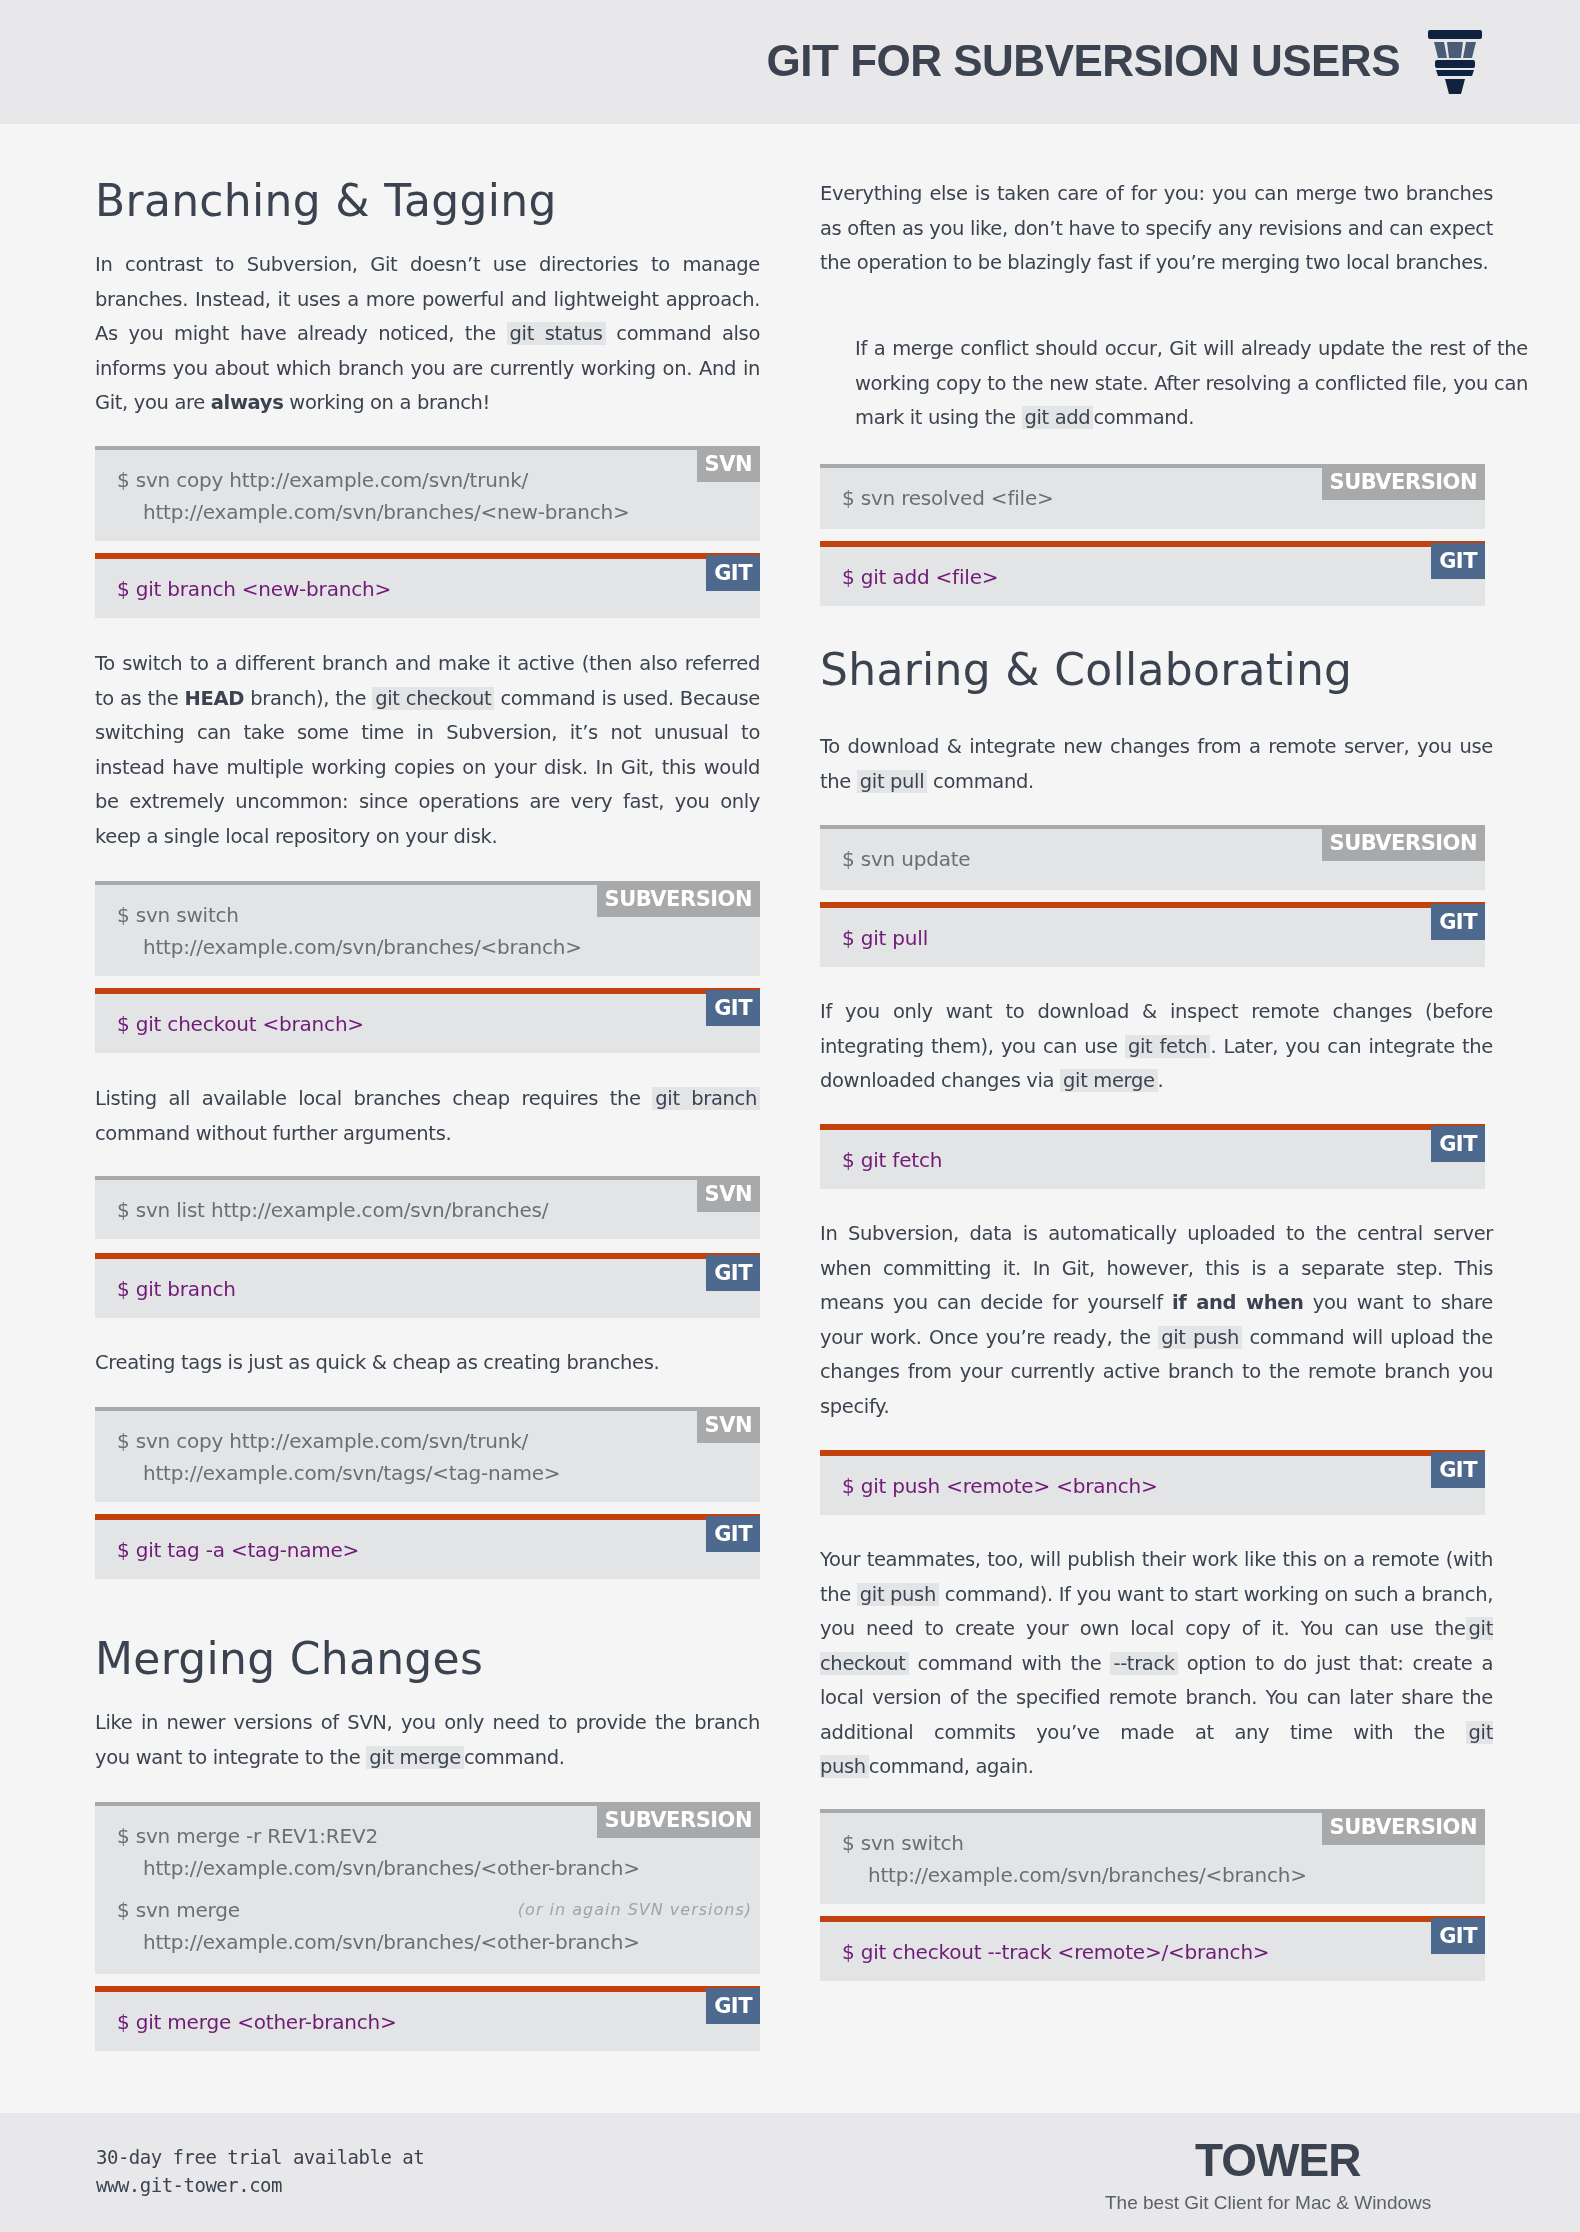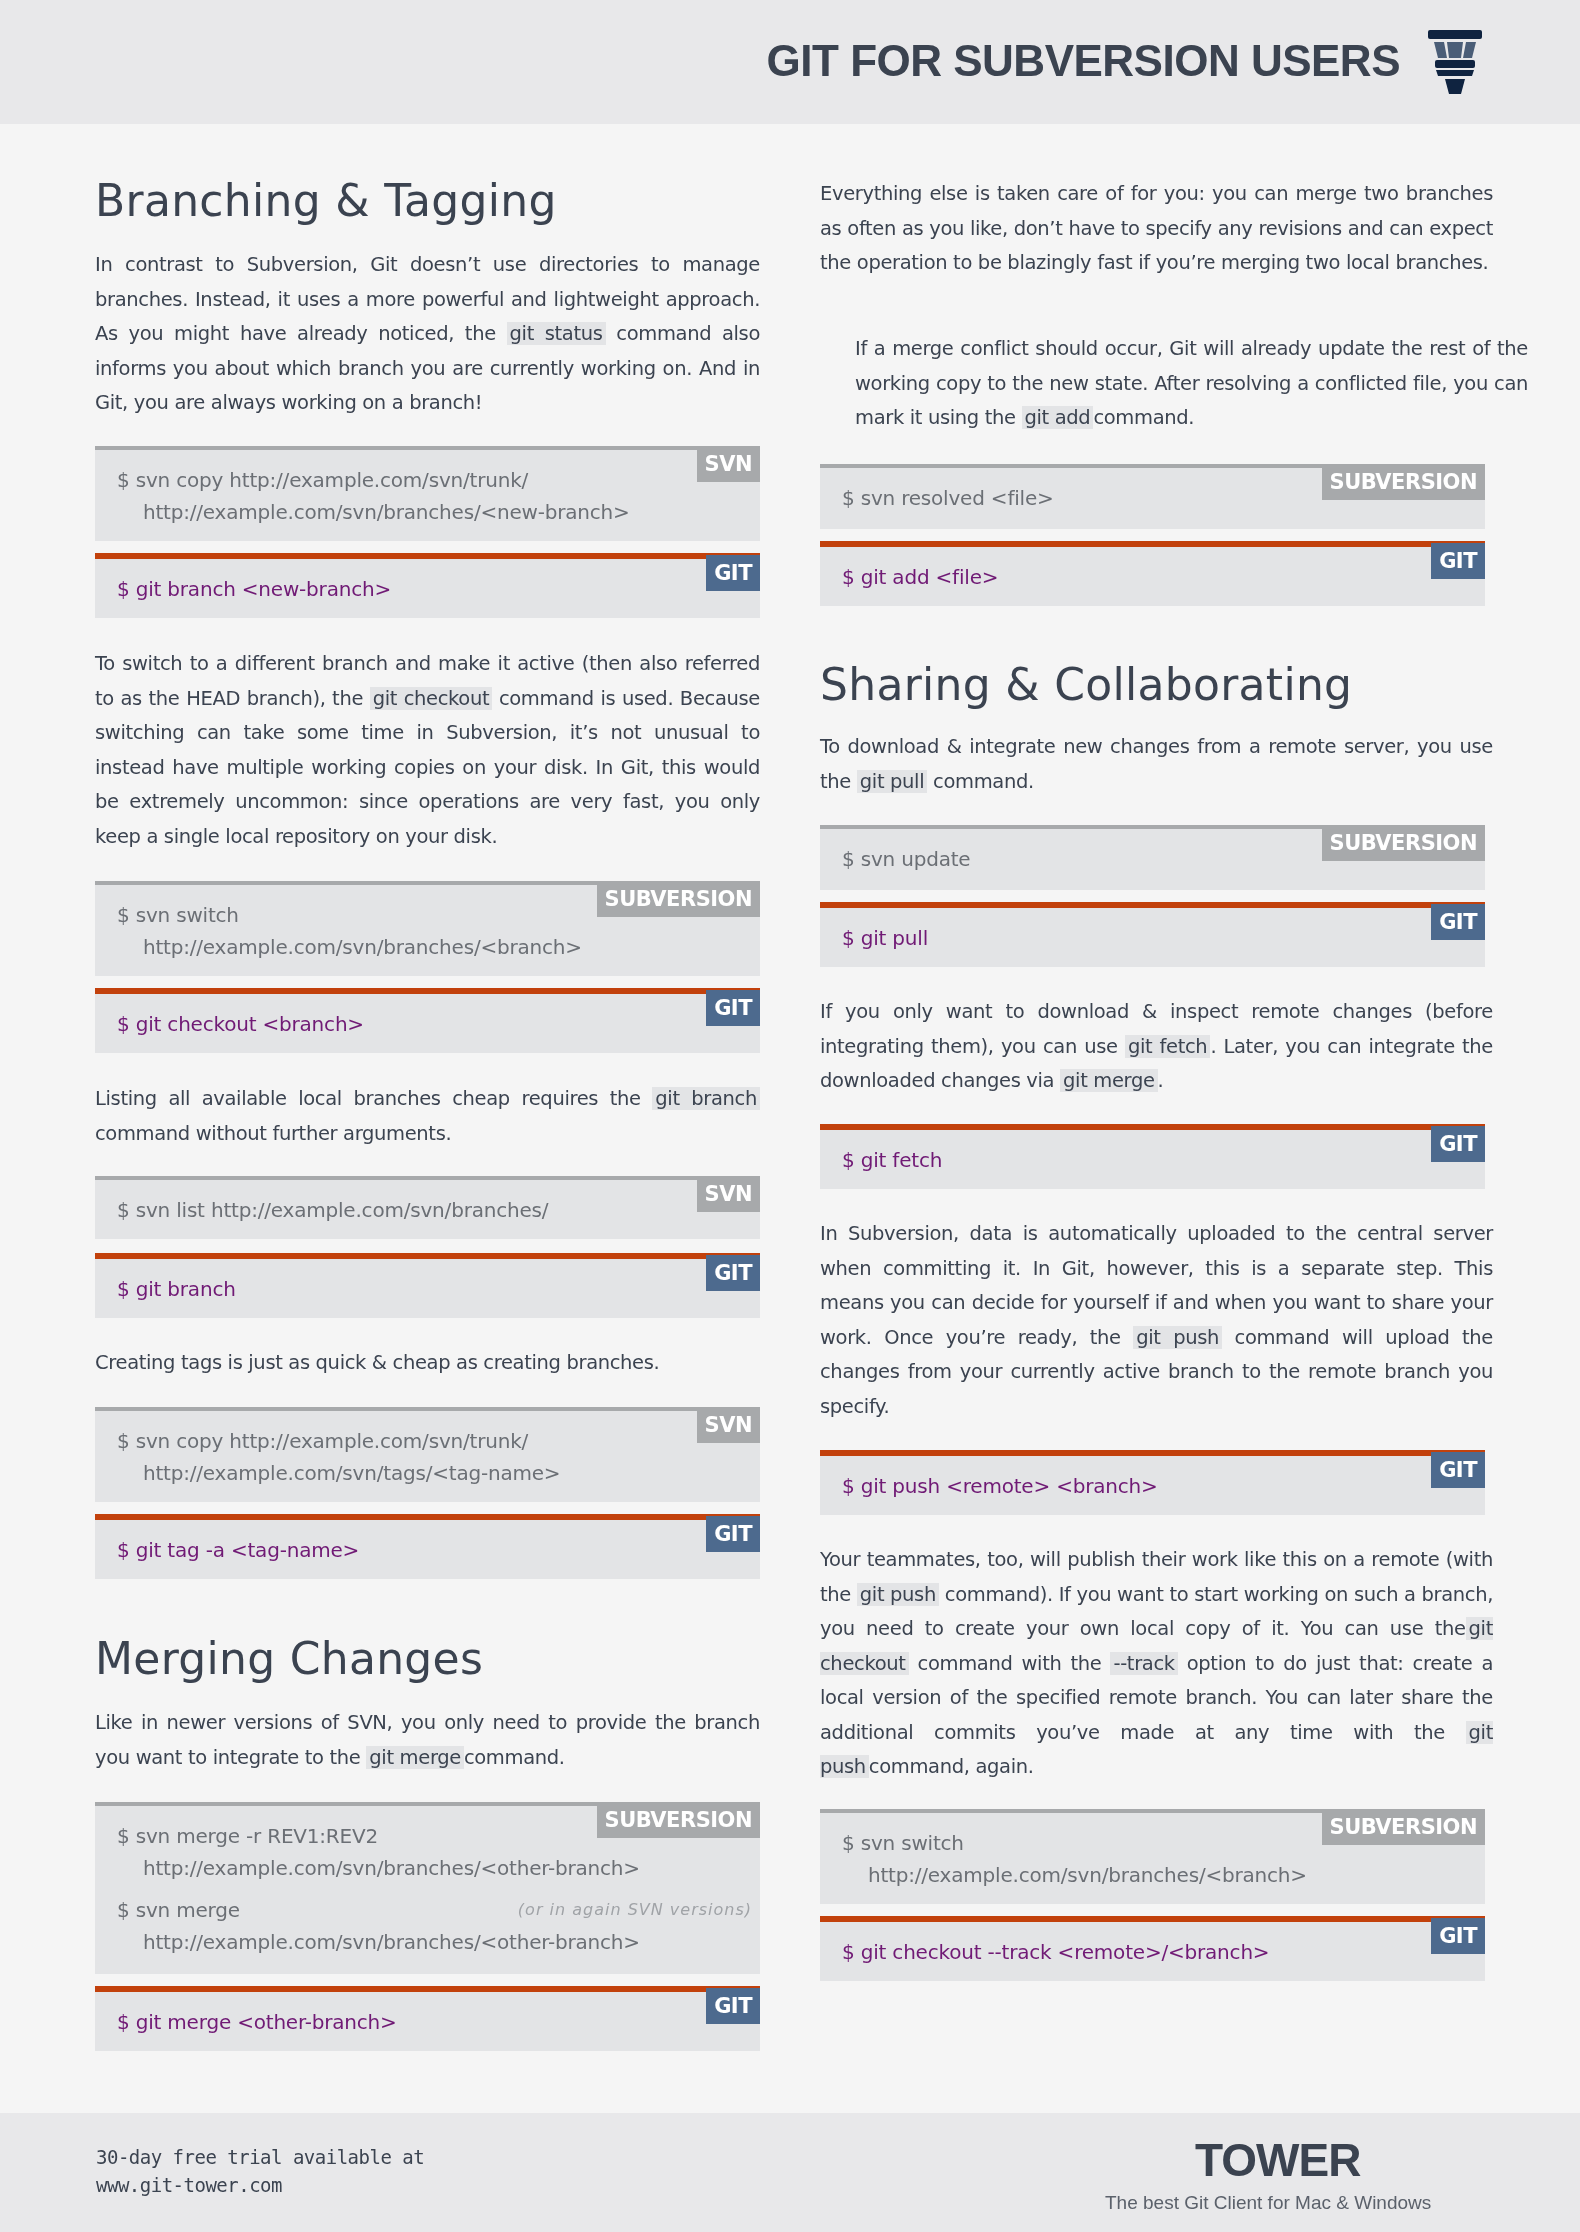--- a/index.html
+++ b/index.html
@@ -8,21 +8,21 @@
   .header { position:absolute; left:0; top:0; width:1580px; height:124px; background:#e8e8ea; }
   .header-title { position:absolute; right:180px; top:36px; font-family:"Liberation Sans", sans-serif; font-weight:bold; font-size:44px; color:#3b4350; letter-spacing:-0.5px; }
   .logo-icon { position:absolute; left:1426px; top:28px; width:58px; height:66px; }
   .footer { position:absolute; left:0; top:2113px; width:1580px; height:119px; background:#e8e8ea; }
   .footer-left { position:absolute; left:96px; top:30px; font-family:"DejaVu Sans Mono", monospace; font-size:19px; line-height:28px; color:#3b4350; letter-spacing:-0.5px; }
   .footer-brand { position:absolute; left:1195px; top:20px; font-family:"Liberation Sans", sans-serif; font-weight:bold; font-size:46px; color:#3b4350; letter-spacing:-1px; }
   .footer-tagline { position:absolute; left:1105px; top:79px; font-family:"Liberation Sans", sans-serif; font-size:19px; color:#5b616b; }
 
   .h1 { position:absolute; font-family:"DejaVu Sans", sans-serif; font-size:44px; color:#3b4350; font-weight:normal; letter-spacing:0.3px; }
   .p { position:absolute; font-family:"DejaVu Sans", sans-serif; font-size:19.5px; line-height:34.5px; color:#3b4350; text-align:justify; letter-spacing:-0.35px; }
-  .p b { font-weight:normal; }
+  .p b { font-weight:bold; }
   .code { background:#e3e4e6; padding:0 3px; }
 
   .block { position:absolute; background:#e3e4e6; }
   .block.svn { border-top:4px solid #a7a9ab; }
   .block.git { border-top:6px solid #c2410c; }
   .badge { position:absolute; right:0; top:-4px; height:36px; padding:0 8px; font-family:"DejaVu Sans", sans-serif; font-weight:bold; font-size:21px; line-height:36px; color:#fff; letter-spacing:-0.5px; }
   .block.svn .badge { background:#a7a9ab; }
   .block.git .badge { background:#4d6a8e; }
   .cmd { position:absolute; left:22px; font-family:"DejaVu Sans", sans-serif; font-size:20px; line-height:32px; letter-spacing:-0.2px; }
   .block.svn .cmd { color:#6b6f75; }
@@ -118,21 +118,21 @@
 
 <div class="block svn" style="left:820px; top:464px; width:665px; height:65px;">
   <span class="badge">SUBVERSION</span>
   <div class="cmd" style="top:14px;">$ svn resolved &lt;file&gt;</div>
 </div>
 <div class="block git" style="left:820px; top:541px; width:665px; height:65px;">
   <span class="badge">GIT</span>
   <div class="cmd" style="top:14px;">$ git add &lt;file&gt;</div>
 </div>
 
-<h1 class="h1" style="left:820px; top:659px;text-align:right;">Sharing &amp; Collaborating</h1>
+<h1 class="h1" style="left:820px; top:644px;text-align:right;">Sharing &amp; Collaborating</h1>
 
 <p class="p" style="left:820px; top:730px; width:673px;"><span>To download &amp; integrate new changes from a remote server, you use the </span><span class="code">git pull</span><span> command.</span></p>
 
 <div class="block svn" style="left:820px; top:825px; width:665px; height:65px;">
   <span class="badge">SUBVERSION</span>
   <div class="cmd" style="top:14px;">$ svn update</div>
 </div>
 <div class="block git" style="left:820px; top:902px; width:665px; height:65px;">
   <span class="badge">GIT</span>
   <div class="cmd" style="top:14px;">$ git pull</div>

